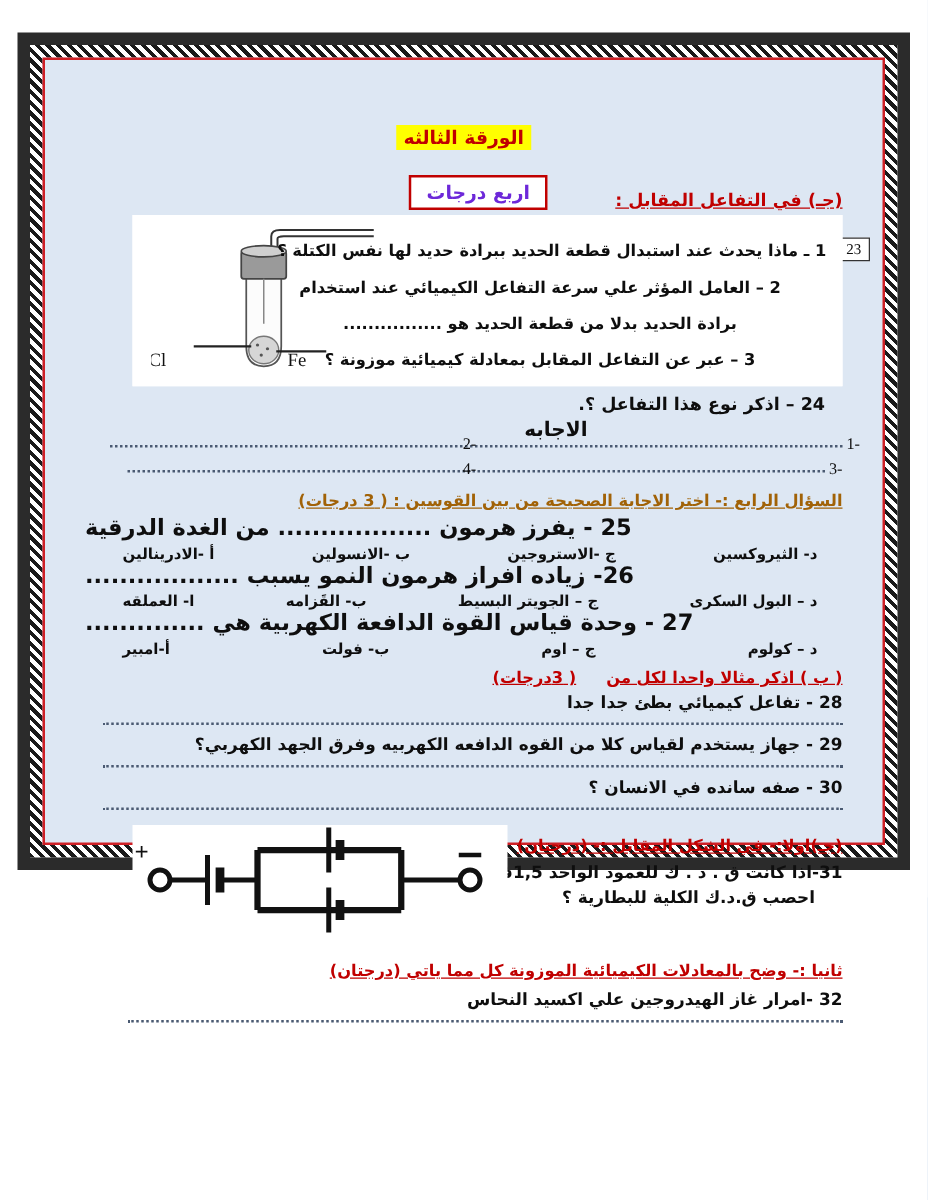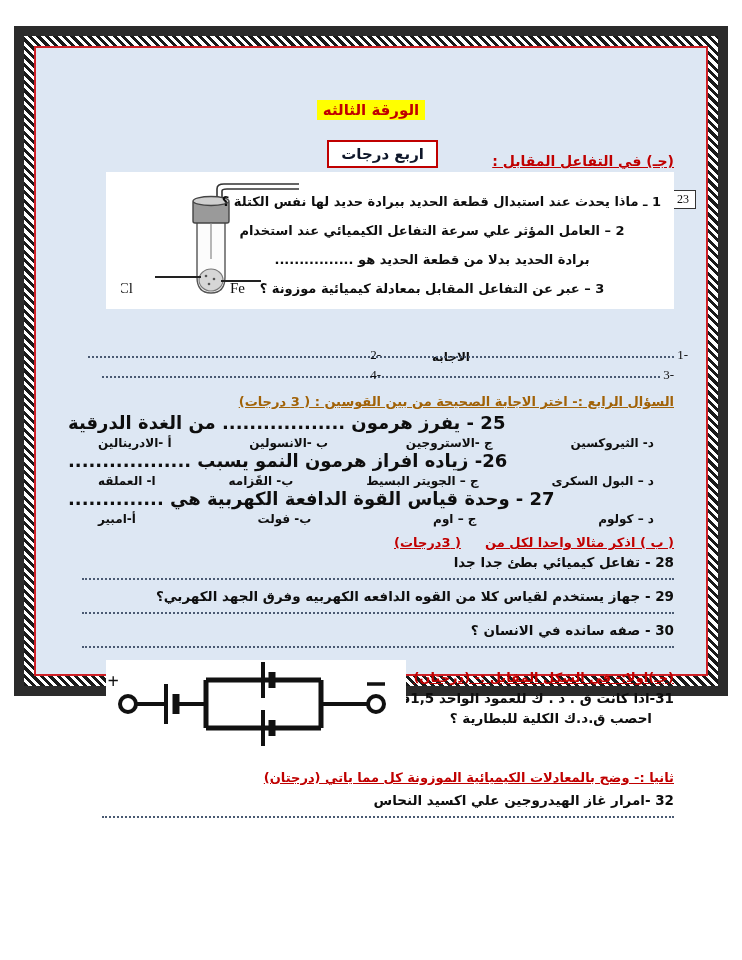--- a/index.html
+++ b/index.html
@@ -49,21 +49,21 @@
   }
   
   .head-c{
     position:absolute;top:99px;right:26px;width:230px;
     text-align:right;font-size:14px;font-weight:bold;color:#c00000;
     text-decoration:underline;
   }
   .marks-box{
     position:absolute;top:86px;right:262px;
     border:2px solid #c00000;background:#fff;
-    padding:3px 12px;font-size:15px;font-weight:bold;color:#0f172a;
+    padding:3px 12px;font-size:15px;font-weight:bold;color:#6d28d9;
   }
   
   .card{
     position:absolute;top:118px;left:64px;right:26px;height:135px;
     background:#ffffff;border:1px solid #ffffff;
   }
   .card-qs{
     position:absolute;top:14px;right:12px;width:458px;
     text-align:right;line-height:29px;font-size:13px;font-weight:bold;
   }
@@ -73,21 +73,21 @@
   
   .pagenum{
     position:absolute;top:136px;right:4px;
     border:1px solid #333;background:#fff;
     font-size:12px;padding:1px 6px;font-family:"Liberation Serif",serif;
   }
   
   .tube-wrap{position:absolute;left:14px;top:8px;width:190px;height:120px;}
   
   .q24{position:absolute;top:262px;right:40px;font-size:14px;font-weight:bold;}
-  .answ{position:absolute;top:280px;right:230px;font-size:12px;font-weight:bold;margin-top:16px;}
+  .answ{position:absolute;top:280px;right:230px;font-size:16px;font-weight:bold;}
   .ansline{position:absolute;left:46px;right:26px;}
   .ansline .num{position:absolute;font-size:13px;font-family:"Liberation Serif",serif;top:-9px;}
   
   .s4{
     position:absolute;top:340px;right:26px;font-size:13px;font-weight:bold;color:#a16207;
     text-decoration:underline;
   }
   .mcq{position:absolute;right:26px;left:26px;}
   .mcq .stem{text-align:left;font-size:18px;font-weight:bold;padding-right:18px;}
   .mcq .opts{display:flex;flex-direction:row;justify-content:space-between;
@@ -154,20 +154,21 @@
           </div>
 
           <div class="card-qs">
             <div>1 ـ ماذا يحدث عند استبدال قطعة الحديد ببرادة حديد لها نفس الكتلة ؟</div>
             <div class="q2-line">2 – العامل المؤثر علي سرعة التفاعل الكيميائي عند استخدام</div>
             <div class="q2-line">برادة الحديد بدلا من قطعة الحديد هو ................</div>
             <div class="q3-line">3 – عبر عن التفاعل المقابل بمعادلة كيميائية موزونة ؟</div>
           </div>
         </div>
 
+        <div class="q24">24 – اذكر نوع هذا التفاعل ؟.</div>
         <div class="answ">الاجابه</div>
 
         <div class="ansline" style="top:302px;">
           <div class="dots"></div>
           <span class="num" style="right:-14px;">-1</span>
           <span class="num" style="right:50%;">-2</span>
         </div>
         <div class="ansline" style="top:322px;left:60px;right:40px;">
           <div class="dots"></div>
           <span class="num" style="right:-14px;">-3</span>

